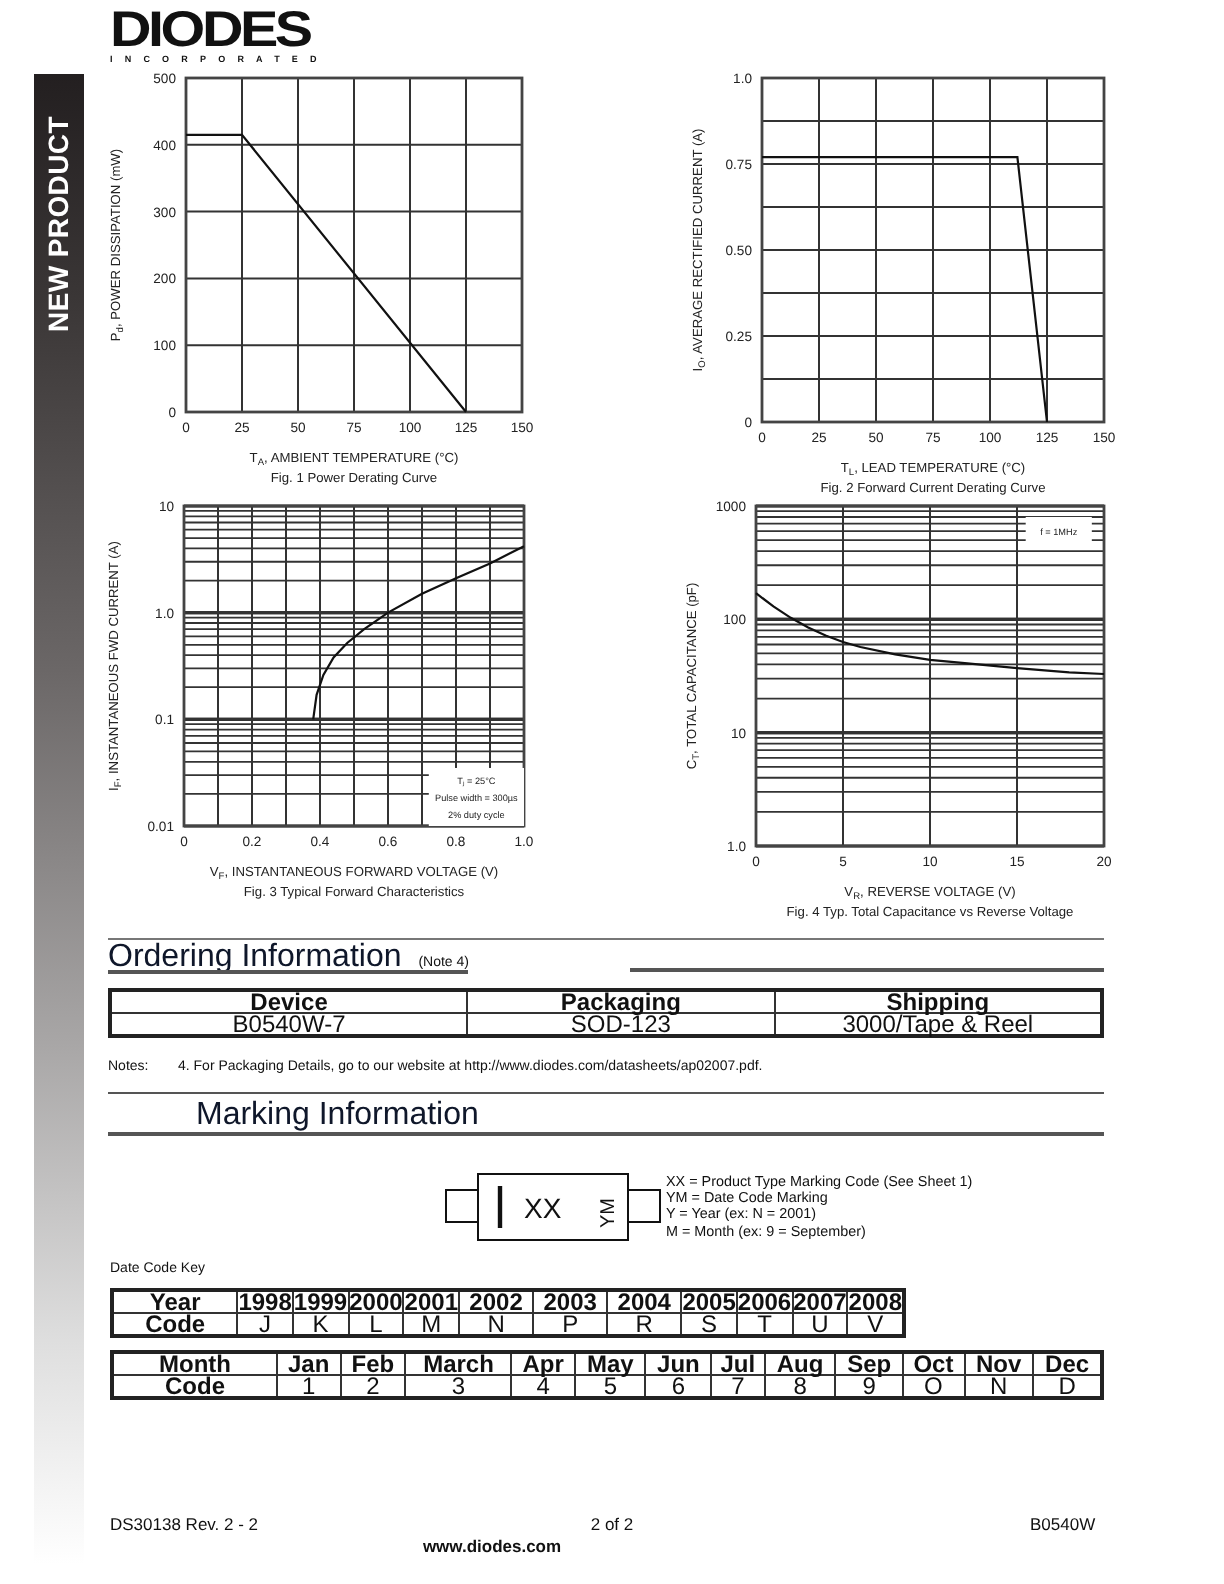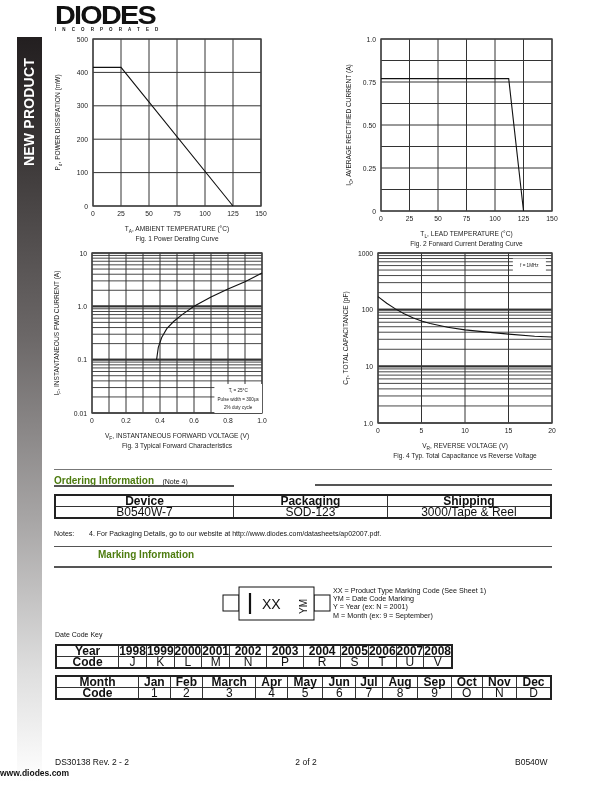--- a/index.html
+++ b/index.html
@@ -7,21 +7,21 @@
   .abs { position:absolute; }
   #sidebar { left:17px; top:37px; width:25px; height:745px;
     background:linear-gradient(to bottom,#231f20 0%,#3a3636 15%,#6b6767 40%,#a8a6a6 65%,#dedede 85%,#ffffff 100%); }
   #sidebar-text { position:absolute; left:0; top:0; width:25px; height:150px; }
   #sidebar-text span { position:absolute; left:12px; top:75px; transform:translate(-50%,-50%) rotate(-90deg); white-space:nowrap;
     color:#fff; font-weight:bold; font-size:14px; letter-spacing:0.2px; }
   #logo { left:55px; top:4px; }
   #logo .word { font-family:"Liberation Sans", sans-serif; font-weight:bold; font-size:25px; letter-spacing:-1.5px; color:#111; line-height:22px; transform:scaleX(1.15); transform-origin:left; }
   #logo .sub { font-size:4.5px; letter-spacing:6.1px; color:#111; font-weight:bold; margin-top:1px; }
   svg text { font-family:"Liberation Sans", sans-serif; }
-  .section-title { font-weight:bold; font-size:10px; color:#4d7c0f; }
+  .section-title { font-weight:normal; font-size:16px; color:#0f172a; }
   .rule { height:1.5px; background:#555; }
   table.t { border-collapse:collapse; font-size:12px; position:absolute; }
   table.t td { border:1px solid #333; text-align:center; padding:0; height:10px; line-height:10px; }
   table.t.outer { border:2px solid #222; }
   .hdr td { font-weight:bold; }
   .small { font-size:7px; }
   .foot { font-size:8.5px; }
 </style>
 </head>
 <body>
@@ -326,14 +326,14 @@
         <td>9</td>
         <td>O</td>
         <td>N</td>
         <td>D</td>
       </tr>
 </tbody>
   </table>
 
 <div class="abs foot" style="left:55px;top:757px;">DS30138 Rev. 2 - 2</div>
 <div class="abs foot" style="left:0;width:612px;top:757px;text-align:center;">2 of 2</div>
-<div class="abs foot" style="left:0;width:492px;top:768px;font-weight:bold;">www.diodes.com</div>
+<div class="abs foot" style="left:0;width:492px;top:768px;text-align:center;font-weight:bold;">www.diodes.com</div>
 <div class="abs foot" style="left:515px;top:757px;">B0540W</div>
 
 </body></html>

